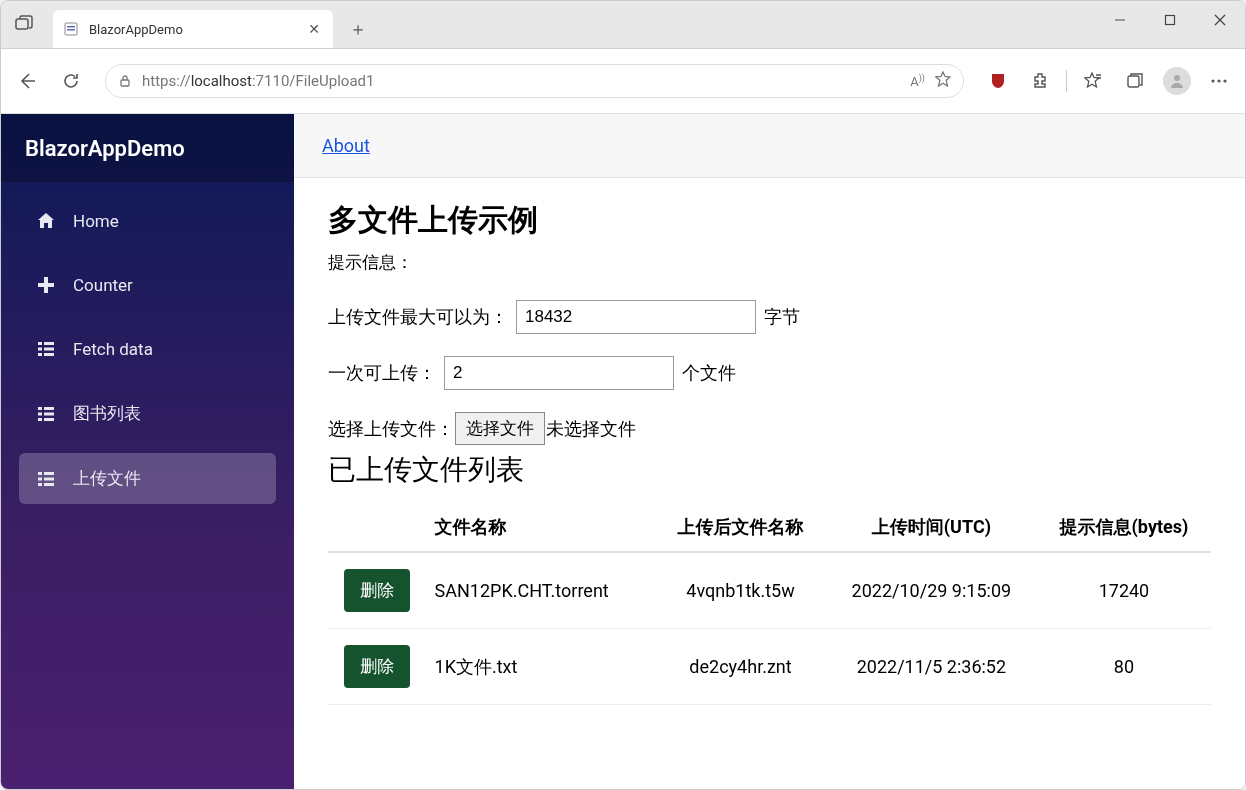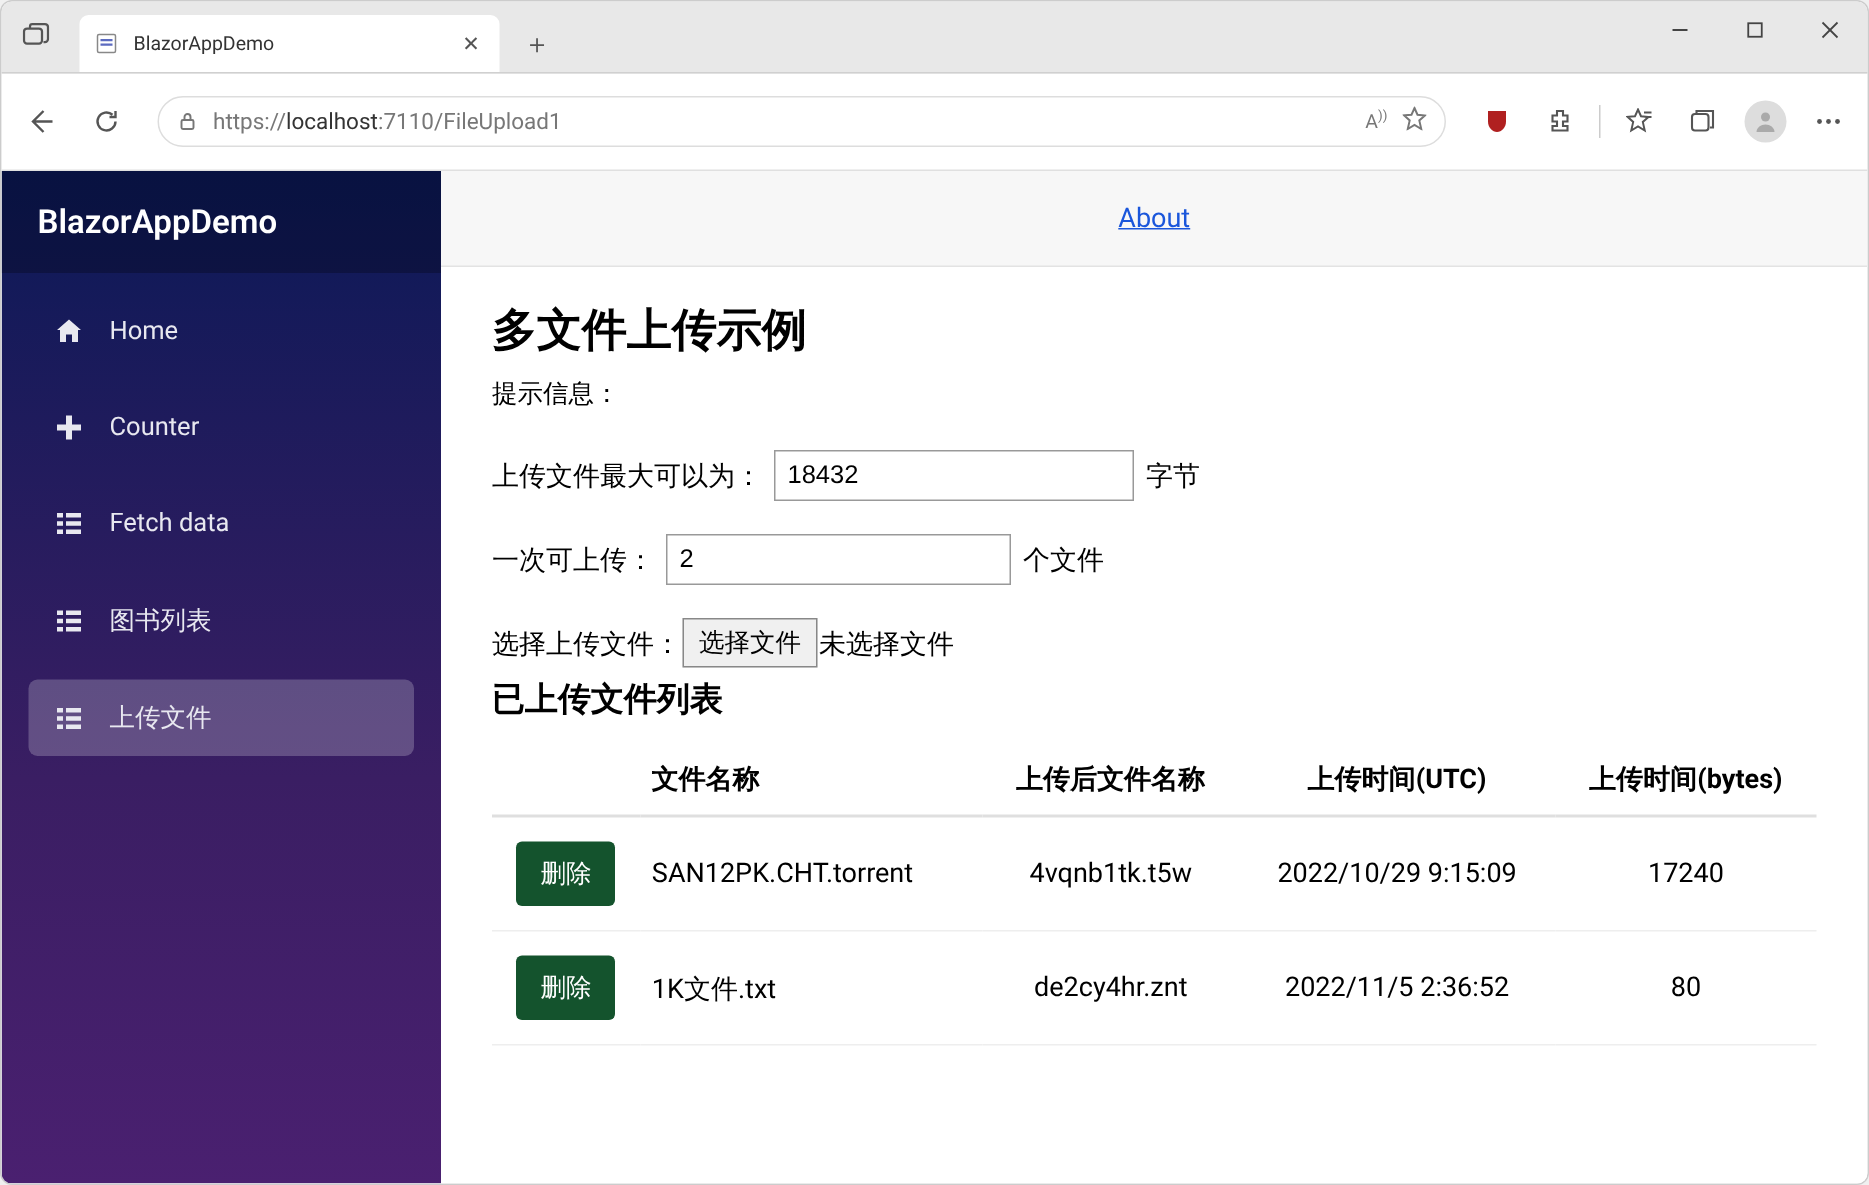--- a/index.html
+++ b/index.html
@@ -225,21 +225,21 @@
       display: flex;
       flex-direction: column;
       overflow: auto;
     }
     .top-row {
       height: 64px;
       background: #f7f7f7;
       border-bottom: 1px solid #e3e3e3;
       display: flex;
       align-items: center;
-      justify-content: center;
+      justify-content: flex-start;
       padding: 0 28px;
     }
     .about-link {
       color: #1a56db;
       text-decoration: underline;
       font-size: 18px;
       cursor: pointer;
     }
     .content {
       padding: 22px 34px;
@@ -276,22 +276,22 @@
       margin-bottom: 6px;
     }
     .file-btn {
       border: 1px solid #888;
       background: #f0f0f0;
       padding: 4px 10px;
       font-size: 17px;
       cursor: pointer;
     }
     h2.list-title {
-      font-size: 22px;
-      font-weight: 700;
+      font-size: 28px;
+      font-weight: 400;
       margin-bottom: 14px;
       margin-top: 4px;
     }
     table.files {
       width: 100%;
       border-collapse: collapse;
       font-size: 18px;
     }
     table.files th {
       text-align: center;
@@ -521,21 +521,21 @@
 
         <h2 class="list-title">已上传文件列表</h2>
 
         <table class="files">
           <thead>
             <tr>
               <th></th>
               <th class="name-col">文件名称</th>
               <th>上传后文件名称</th>
               <th>上传时间(UTC)</th>
-              <th>上传时间(bytes)</th>
+              <th>提示信息(bytes)</th>
             </tr>
           </thead>
           <tbody id="files-body">
               <tr>
                 <td><button class="del-btn">删除</button></td>
                 <td class="name-col">SAN12PK.CHT.torrent</td>
                 <td>4vqnb1tk.t5w</td>
                 <td>2022/10/29 9:15:09</td>
                 <td>17240</td>
               </tr>

